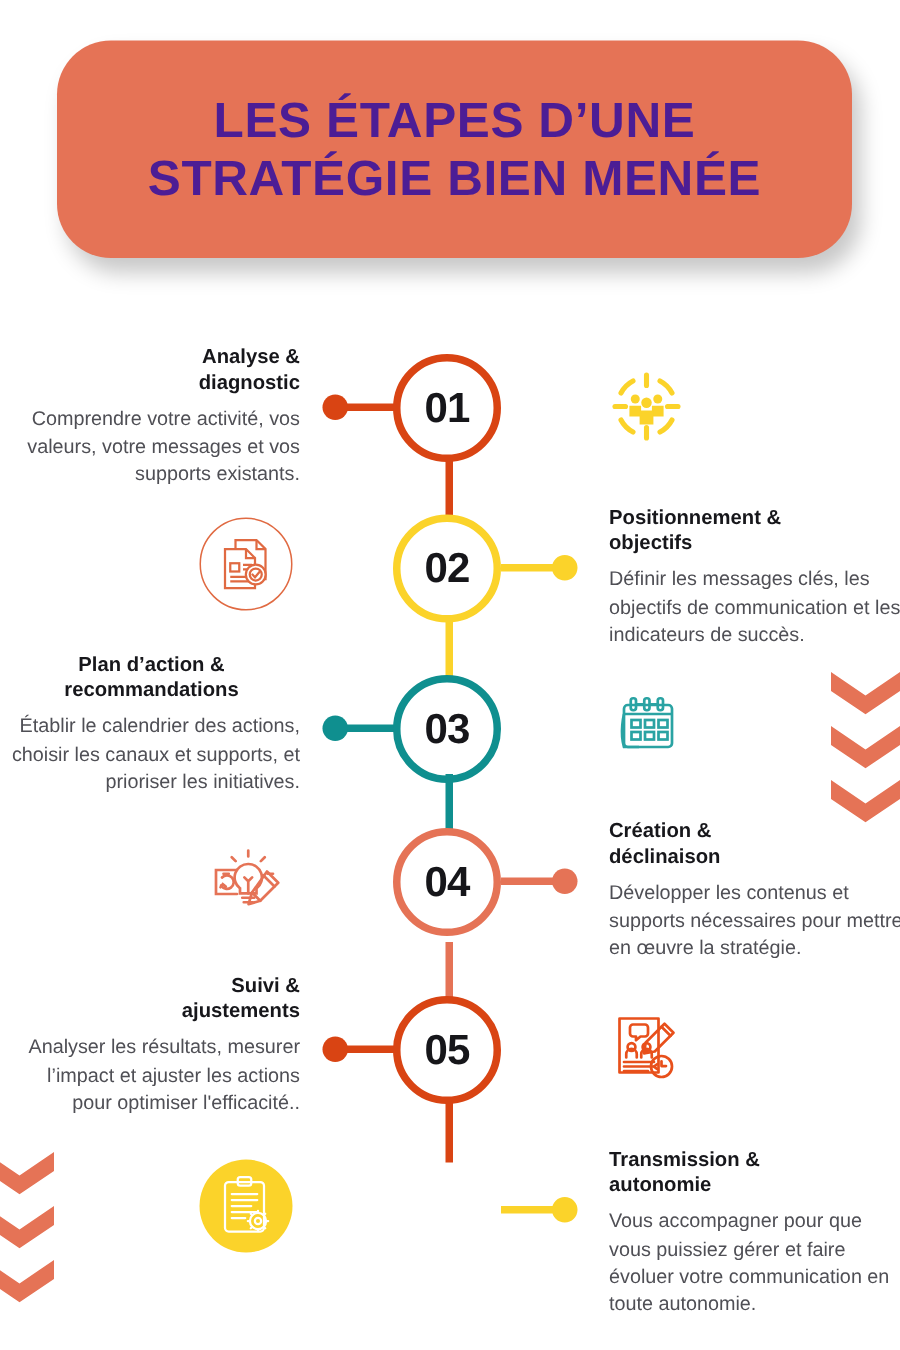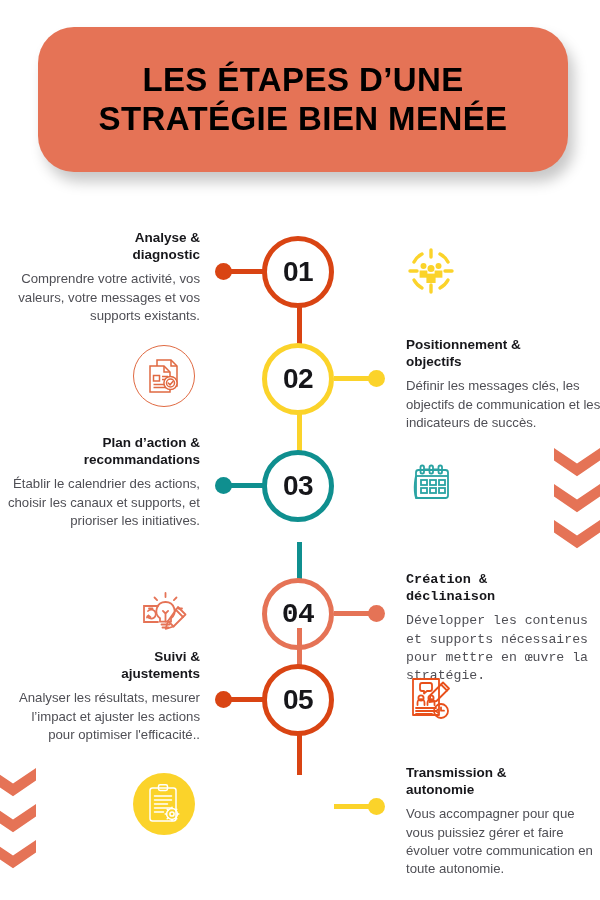--- a/index.html
+++ b/index.html
@@ -26,21 +26,21 @@
     left: 38px; top: 27px;
     width: 530px; height: 145px;
     background: #e57356;
     border-radius: 36px;
     box-shadow: 6px 10px 14px rgba(0,0,0,0.22);
     display: flex;
     align-items: center;
     justify-content: center;
   }
   .banner-title {
-    color: #000000;
+    color: #4c1d95;
     font-weight: bold;
     font-size: 33px;
     line-height: 1.18;
     letter-spacing: 0.4px;
     text-align: center;
     padding: 0 18px;
     white-space: pre-line;
   }
 
   
@@ -224,21 +224,21 @@
           <circle cx="24.5" cy="26" r="4"></circle>
           <path d="M22.3 26l1.7 1.8 3.1-3.6" stroke-linecap="round"></path>
         </g>
       </svg>
     </div>
   </div>
 
   <div class="step" style="top:250px;">
     <div class="spine" style="top:-36px;height:40px;background:#fbd32a;"></div>
     <div class="txt left" style="top:-15px;">
-      <h3 style="white-space:pre-line;">Plan d’action &amp;
+      <h3 style="white-space:pre-line;text-align:center;">Plan d’action &amp;
 recommandations</h3>
       <p>Établir le calendrier des actions, choisir les canaux et supports, et prioriser les initiatives.</p>
     </div>
     <div class="connector left" style="top:33px;background:#0f8f8f;">
       <span class="dot" style="background:#0f8f8f;"></span>
     </div>
     <div class="circle" style="top:0;border-color:#0f8f8f;">
       <span class="circle-num">03</span>
     </div>
     <div class="icon-slot right" style="top:2px;">
@@ -255,21 +255,21 @@
           <rect x="23" y="18" width="6" height="5"></rect>
           <rect x="32" y="18" width="6" height="5"></rect>
           <rect x="14" y="26" width="6" height="5"></rect>
           <rect x="23" y="26" width="6" height="5"></rect>
           <rect x="32" y="26" width="6" height="5"></rect>
         </g>
       </svg>
     </div>
   </div>
 
-  <div class="step" style="top:378px;font-family:Liberation Mono, monospace;">
+  <div class="step" style="top:352px;">
     <div class="spine" style="top:-36px;height:40px;background:#0f8f8f;"></div>
     <div class="txt right" style="top:-6px;">
       <h3 style="white-space:pre-line;">Création &amp;
 déclinaison</h3>
       <p>Développer les contenus et supports nécessaires pour mettre en œuvre la stratégie.</p>
     </div>
     <div class="connector right" style="top:33px;background:#e57356;">
       <span class="dot" style="background:#e57356;"></span>
     </div>
     <div class="circle" style="top:0;border-color:#e57356;">

